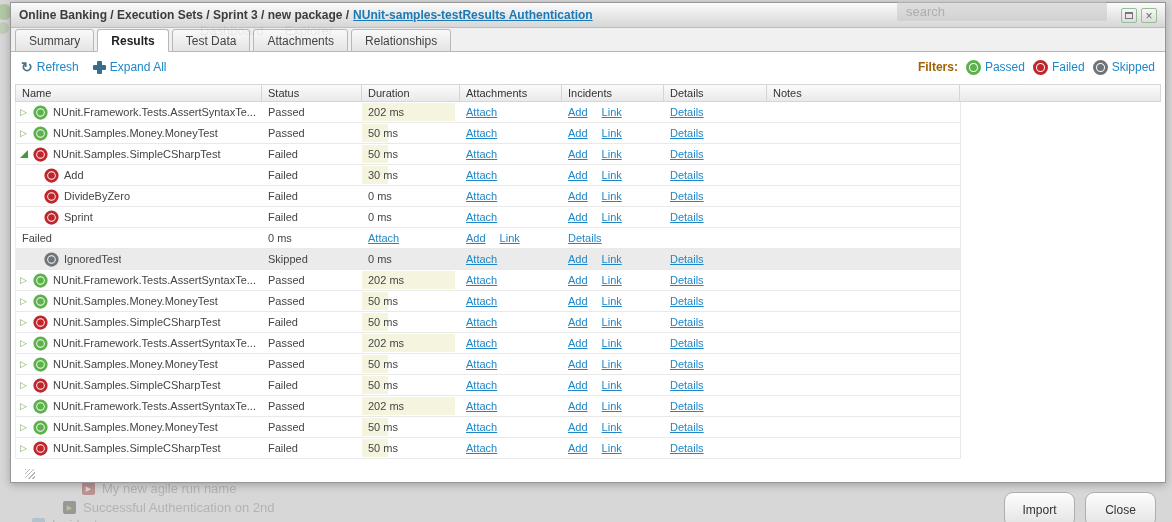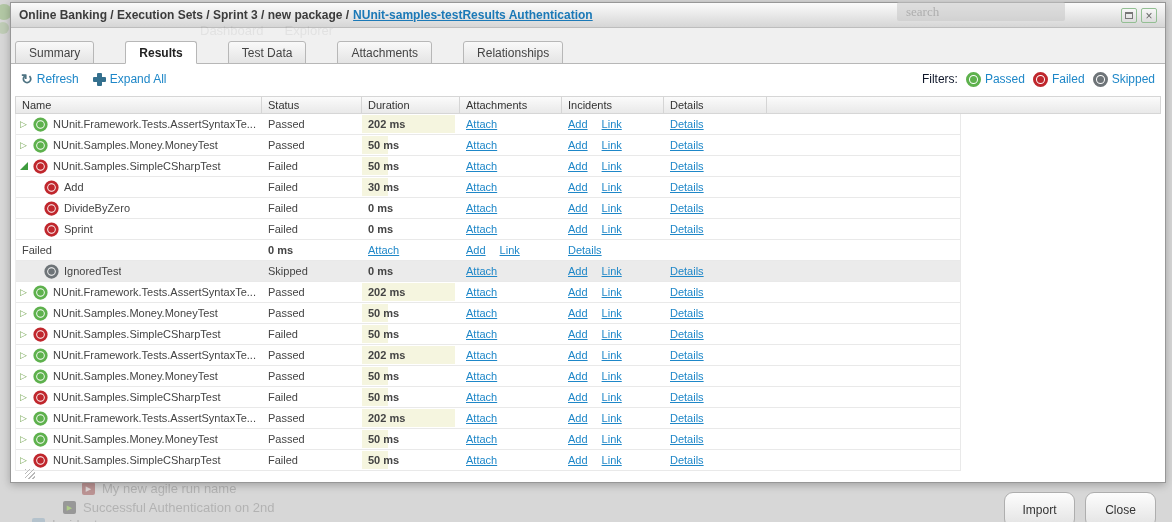--- a/index.html
+++ b/index.html
@@ -6,23 +6,23 @@
   html,body { width:1172px; height:522px; overflow:hidden;
     font-family:"Liberation Sans", sans-serif; background:#d7d7d7; position:relative; }
 
   
   .bg-logo1 { position:absolute; left:-4px; top:4px; width:16px; height:16px; border-radius:50%;
     background:rgba(110,170,70,.35); z-index:1; }
   .bg-logo2 { position:absolute; left:-3px; top:22px; width:12px; height:12px; border-radius:50%;
     background:rgba(110,170,70,.22); z-index:1; }
   .bg-nav { position:absolute; left:200px; top:23px; z-index:4; display:flex; gap:21px;
     font-size:13px; color:rgba(60,60,60,.08); pointer-events:none; }
-  .search-ghost { position:absolute; left:897px; top:2px; width:168px; height:19px; z-index:4;
+  .search-ghost { position:absolute; left:897px; top:2px; width:210px; height:19px; z-index:4;
     background:rgba(198,198,198,.55); border-radius:2px; color:rgba(140,140,140,.55);
-    font-size:13px; line-height:19px; padding-left:9px;font-family:Liberation Serif, serif; }
+    font-size:13px; line-height:19px; padding-left:9px; }
   .bg-tree { position:absolute; left:0; top:475px; width:360px; z-index:1; opacity:.5; }
   .ghost-item { position:absolute; display:flex; align-items:center; gap:7px;
     font-size:13px; color:#8f8f8f; white-space:nowrap; overflow:hidden; }
   .ghost-item.g0 { left:82px; top:6px; width:220px; }
   .ghost-item.g1 { left:63px; top:25px; width:212px; }
   .ghost-item.g2 { left:32px; top:42px; width:140px; }
   .gicon { width:13px; height:13px; border-radius:2px; flex:0 0 13px;
     display:grid; place-items:center; font-size:7px; }
   .gi0 { background:#a05252; color:#e8d8d8; }
   .gi1 { background:#5a5a5a; color:#86c23c; }
@@ -36,39 +36,39 @@
     font-size:12px; font-weight:bold; color:#3c3c3c; white-space:nowrap;justify-content:space-between; }
   .title-link { color:#1b79b7; text-decoration:underline; cursor:pointer; margin-left:4px; }
   .win-controls { margin-left:auto; display:flex; gap:4px; }
   .win-btn { width:16px; height:15px; border:1px solid #93bf93; border-radius:2px;
     background:linear-gradient(#f7f7f7,#dcdcdc); display:grid; place-items:center;
     cursor:pointer; color:#666; font-weight:normal; }
   .max-glyph { width:8px; height:7px; border:1px solid #777; border-top-width:2px; }
   .close-icon::before { content:'×'; font-size:12px; line-height:1; color:#666; }
 
   
-  .tabbar { height:36px; background:#f0f0f0; border-bottom:1px solid #b7b7b7;
-    display:flex; align-items:flex-end; padding:0 0 0 4px;gap:28px; }
+  .tabbar { height:24px; background:#f0f0f0; border-bottom:1px solid #b7b7b7;
+    display:flex; align-items:flex-end; padding:0 0 0 4px; }
   .tab { height:23px; line-height:22px; padding:0 13px; margin-right:3px; margin-bottom:-1px;
     border:1px solid #b7b7b7; border-radius:3px 3px 0 0; font-size:12px; color:#444;
     background:linear-gradient(#f9f9f9,#e4e4e4); cursor:pointer; }
   .tab.active { background:#fff; font-weight:bold; border-bottom-color:#fff; color:#222; }
 
   
   .toolbar { height:30px; display:flex; align-items:center; padding:0 10px; font-size:12px; }
   .tool-link { color:#1e87c8; cursor:pointer; display:flex; align-items:center; gap:4px; }
   .tool-link + .tool-link { margin-left:14px; }
   .refresh-glyph { font-size:14px; font-weight:bold; color:#4e7382; line-height:1; }
   .plus-glyph { position:relative; width:13px; height:13px; display:inline-block; }
   .plus-glyph::before { content:''; position:absolute; left:0; top:4px; width:13px; height:5px;
     background:#34708e; border-radius:1px; }
   .plus-glyph::after { content:''; position:absolute; left:4px; top:0; width:5px; height:13px;
     background:#34708e; border-radius:1px; }
   .filters { margin-left:auto; display:flex; align-items:center; gap:8px; }
-  .filters-label { color:#0f172a; }
+  .filters-label { color:#a16207;font-weight:bold; }
   .filter { display:flex; align-items:center; gap:4px; cursor:pointer; color:#1e87c8; }
 
   
   .dot { width:15px; height:15px; border:3px solid #888; border-radius:50%;
     background:#fff; display:grid; place-items:center; flex:0 0 15px; }
   .dot-in { width:7px; height:7px; border-radius:50%; }
 
   
   .table { margin:2px 4px 0 4px; font-size:11px; color:#444; }
   .thead { display:grid; grid-template-columns:246px 100px 98px 102px 102px 103px 193px 1fr;
@@ -83,21 +83,21 @@
     background:#fff; }
   .tr.hl { background:#ebebeb; }
   .td { display:flex; align-items:center; padding-left:6px; overflow:hidden; white-space:nowrap; }
   .td.name { padding-left:4px; gap:0; }
   .td.name .dot { transform:scale(.95); margin-right:5px; }
   .twisty { width:13px; flex:0 0 13px; font-size:9px; color:#79a858; cursor:pointer;
     display:inline-block; text-align:left; }
   .twisty.open { width:0; height:0; border-bottom:8px solid #3e9b3e; border-left:8px solid transparent;
     margin-right:5px; flex:0 0 8px; }
   .nm { overflow:hidden; text-overflow:ellipsis; }
-  .td.dur { position:relative; padding-left:0;font-weight:bold; }
+  .td.dur { position:relative; padding-left:0; }
   .dbar { position:absolute; left:0; top:1px; bottom:1px; background:#f5f5df; }
   .dtx { position:relative; z-index:1; padding-left:6px; }
   .lnk { color:#1e87c8; text-decoration:underline; cursor:pointer; margin-right:14px; }
 
   .grip { position:absolute; left:14px; bottom:3px; width:10px; height:10px;
     background:repeating-linear-gradient(135deg,#b9b9b9 0 1px,transparent 1px 3px); }
 
   
   .footer { position:absolute; right:16px; top:492px; z-index:3; display:flex; gap:10px; }
   .btn { min-width:71px; height:36px; padding:0 14px; font-size:12px; color:#333;
@@ -187,20 +187,21 @@
   </div>
 
   <div class="table">
     <div class="thead">
         <div class="th">Name</div>
         <div class="th">Status</div>
         <div class="th">Duration</div>
         <div class="th">Attachments</div>
         <div class="th">Incidents</div>
         <div class="th">Details</div>
+        <div class="th">Notes</div>
         <div class="th filler"></div>
       </div>
     <div class="tbody">
         <div class="tr">
           <div class="td name" style="padding-left: 4px;">
             <span class="twisty">▷</span>
             <span class="dot" style="border-color: rgb(94, 177, 77);">
               <span class="dot-in" style="background: rgb(94, 177, 77);"></span>
             </span>
             <span class="nm">NUnit.Framework.Tests.AssertSyntaxTe...</span>

